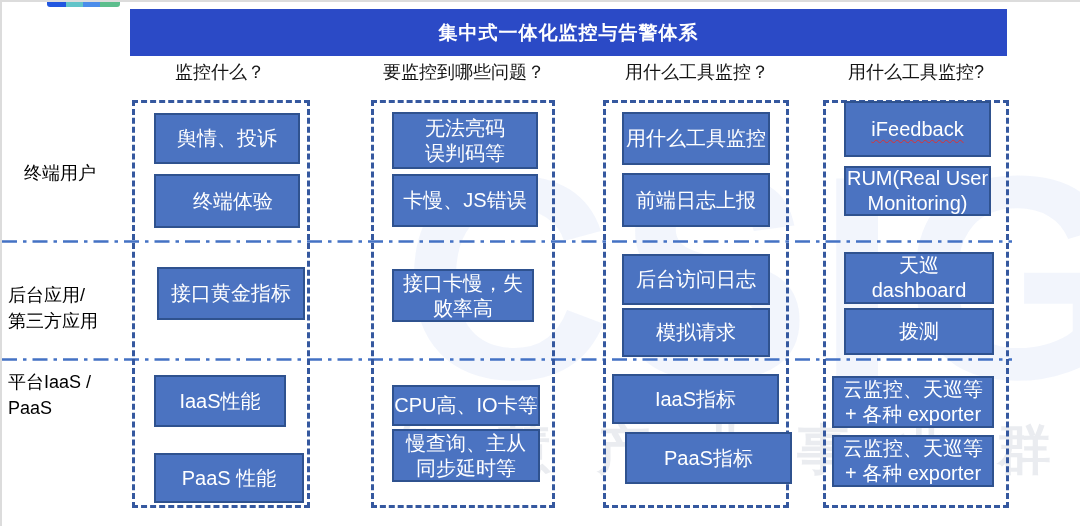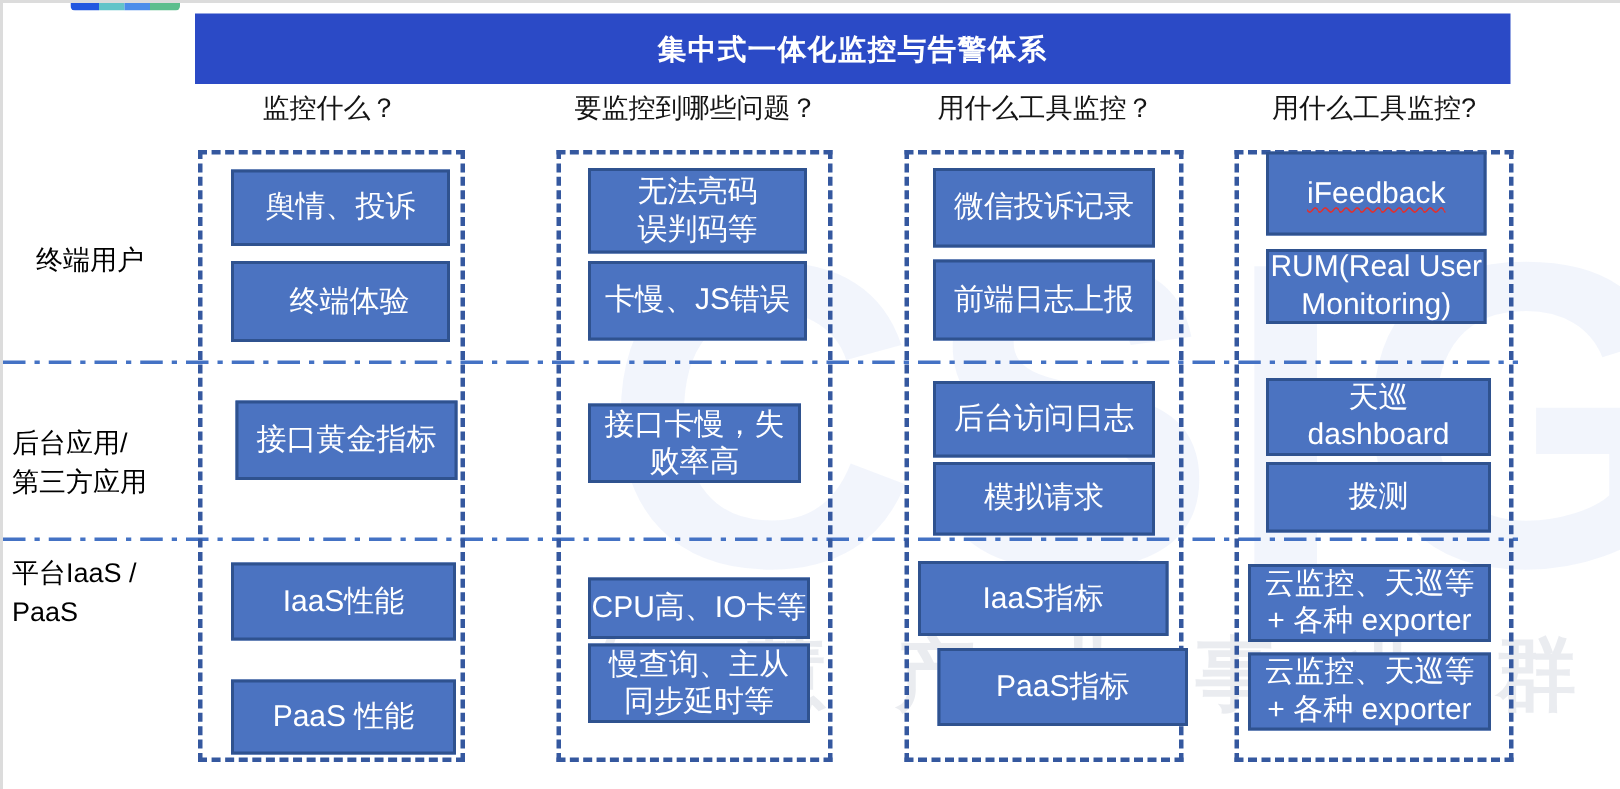--- a/index.html
+++ b/index.html
@@ -96,36 +96,36 @@
   <div class="col-frame col-frame-0"></div>
   <div class="col-frame col-frame-1"></div>
   <div class="col-frame col-frame-2"></div>
   <div class="col-frame col-frame-3"></div>
 
   <div class="box" style="left:152px;top:111px;width:146px;height:51px;">舆情、投诉</div>
   <div class="box" style="left:152px;top:172px;width:146px;height:54px;padding-left:12px;">终端体验</div>
   <div class="box" style="left:390px;top:110px;width:146px;height:57px;">无法亮码
 误判码等</div>
   <div class="box" style="left:390px;top:172px;width:146px;height:53px;">卡慢、JS错误</div>
-  <div class="box" style="left:620px;top:110px;width:148px;height:53px;">微信投诉记录</div>
+  <div class="box" style="left:620px;top:110px;width:148px;height:53px;">用什么工具监控</div>
   <div class="box" style="left:620px;top:171px;width:148px;height:54px;">前端日志上报</div>
   <div class="box wavy" style="left:842px;top:99px;width:147px;height:56px;">iFeedback</div>
   <div class="box" style="left:842px;top:164px;width:147px;height:50px;">RUM(Real User
 Monitoring)</div>
 
   <div class="box" style="left:155px;top:265px;width:148px;height:53px;">接口黄金指标</div>
   <div class="box" style="left:390px;top:267px;width:142px;height:53px;">接口卡慢，失
 败率高</div>
   <div class="box" style="left:620px;top:252px;width:148px;height:51px;">后台访问日志</div>
   <div class="box" style="left:620px;top:306px;width:148px;height:49px;">模拟请求</div>
   <div class="box" style="left:842px;top:250px;width:150px;height:52px;">天巡
 dashboard</div>
   <div class="box" style="left:842px;top:306px;width:150px;height:47px;">拨测</div>
 
-  <div class="box" style="left:152px;top:373px;width:150px;height:52px;">IaaS性能</div>
+  <div class="box" style="left:152px;top:373px;width:132px;height:52px;">IaaS性能</div>
   <div class="box" style="left:152px;top:428px;width:150px;height:50px;margin-top:23px;">PaaS 性能</div>
   <div class="box" style="left:390px;top:383px;width:148px;height:41px;">CPU高、IO卡等</div>
   <div class="box" style="left:390px;top:427px;width:148px;height:53px;">慢查询、主从
 同步延时等</div>
   <div class="box" style="left:610px;top:372px;width:167px;height:50px;">IaaS指标</div>
   <div class="box" style="left:610px;top:430px;width:167px;height:52px;margin-left:13px;">PaaS指标</div>
   <div class="box" style="left:830px;top:374px;width:162px;height:52px;">云监控、天巡等
 + 各种 exporter</div>
   <div class="box" style="left:830px;top:433px;width:162px;height:52px;">云监控、天巡等
 + 各种 exporter</div>

